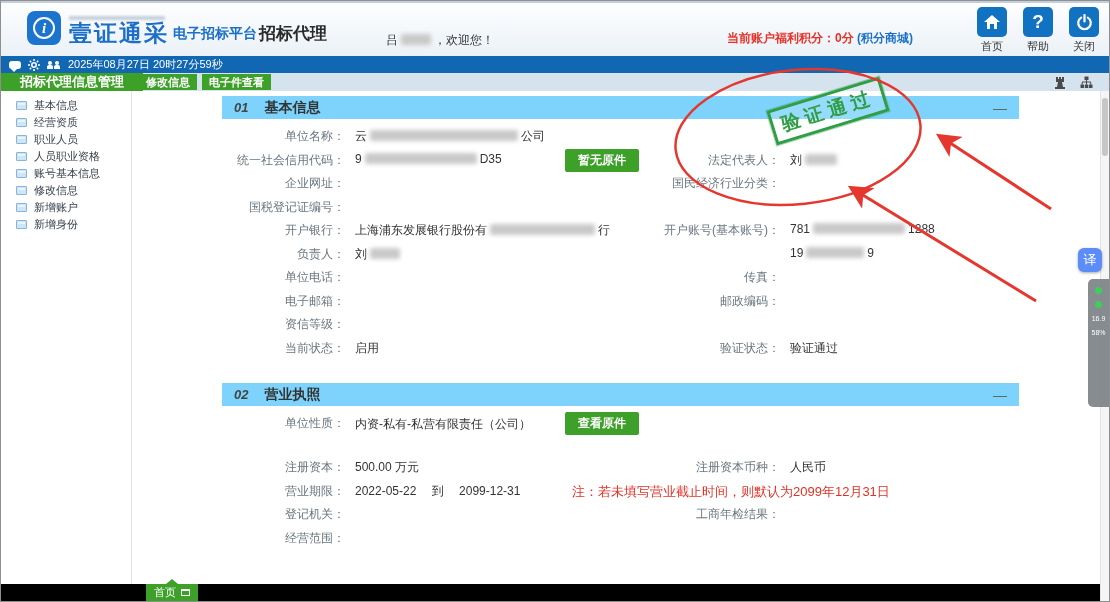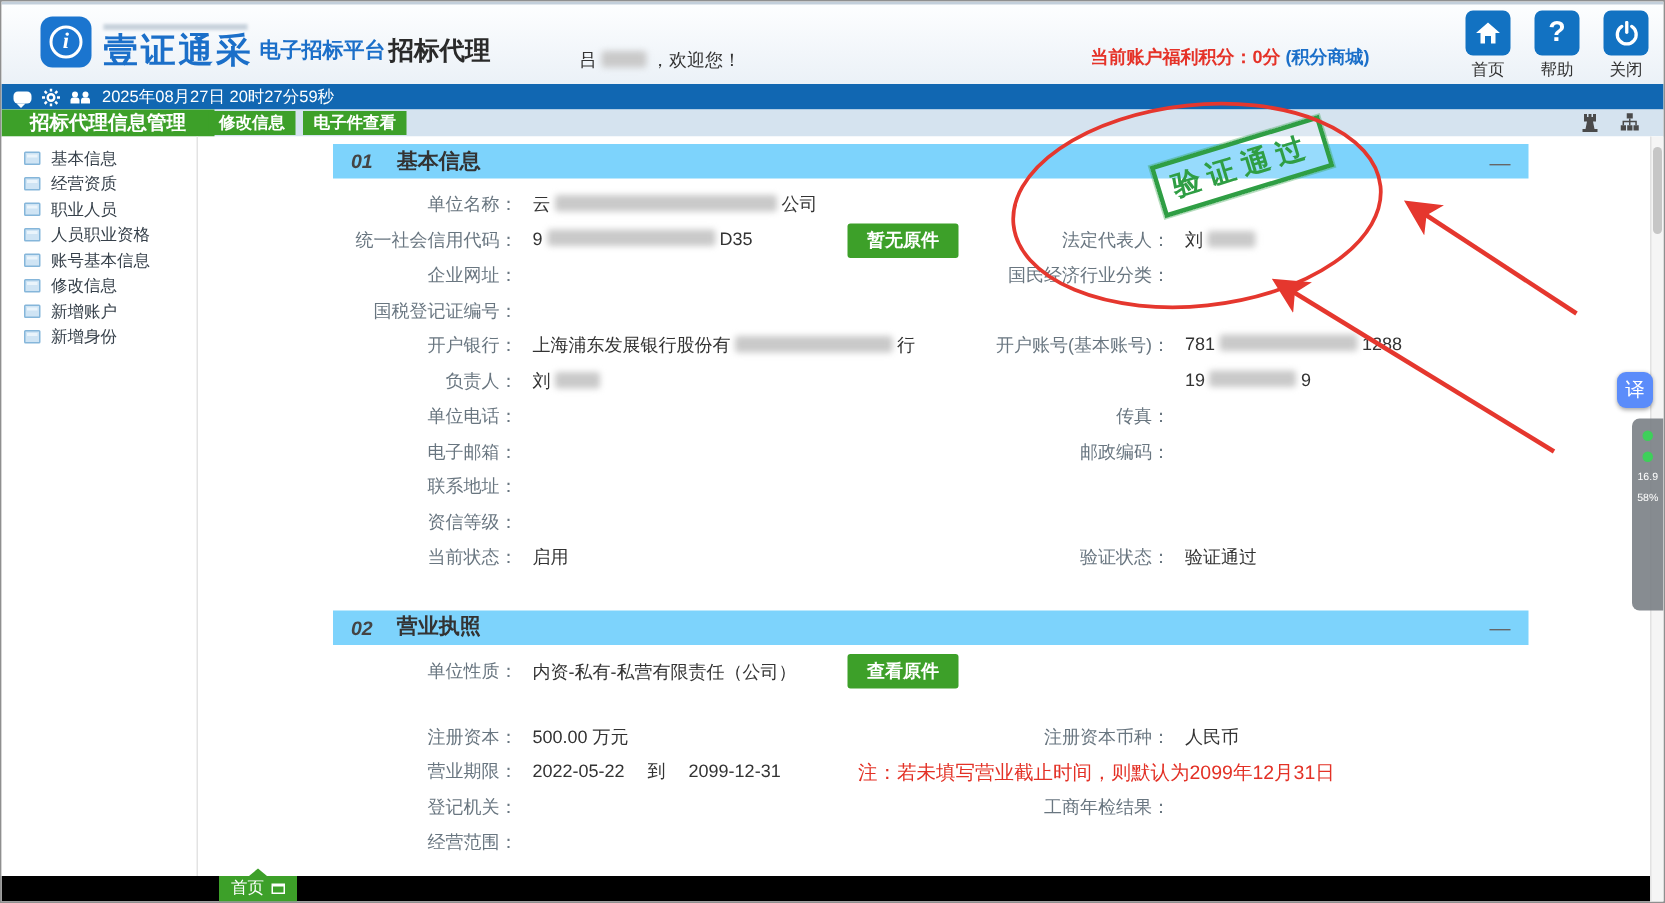--- a/index.html
+++ b/index.html
@@ -293,23 +293,20 @@
         </div>
         <div class="row">
           <span class="ll">单位电话：</span>
           <span class="rl">传真：</span>
         </div>
         <div class="row">
           <span class="ll">电子邮箱：</span>
           <span class="rl">邮政编码：</span>
         </div>
         <div class="row">
-          <span class="ll">联系地址：</span>
-        </div>
-        <div class="row">
           <span class="ll">资信等级：</span>
         </div>
         <div class="row">
           <span class="ll">当前状态：</span>
           <span class="lv">启用</span>
           <span class="rl">验证状态：</span>
           <span class="rv">验证通过</span>
         </div>
       </div>
 

